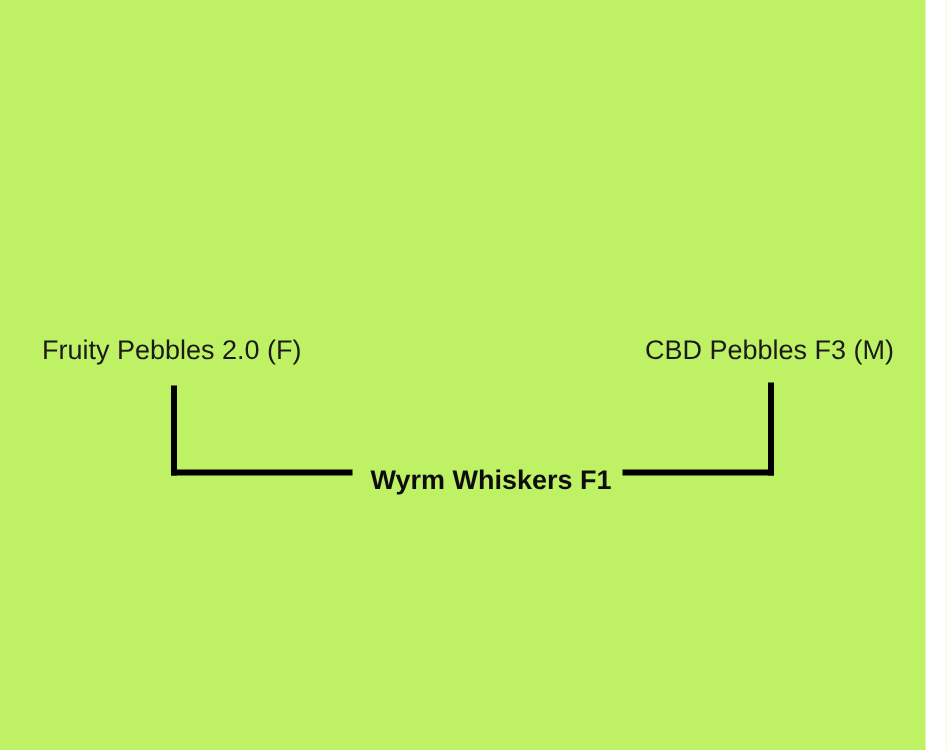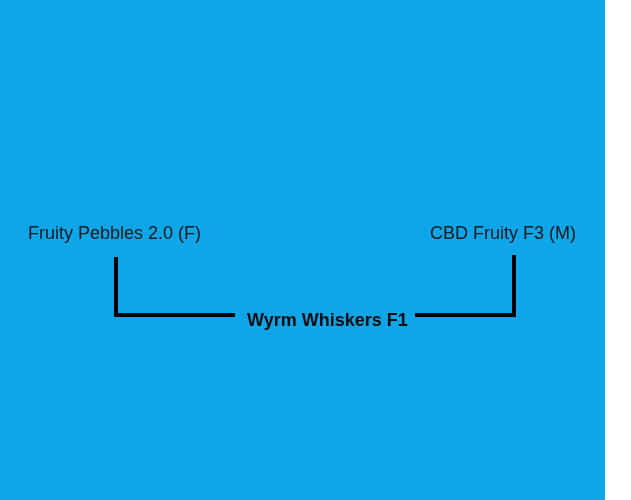--- a/index.html
+++ b/index.html
@@ -4,23 +4,24 @@
 <style>
   html, body {
     margin: 0;
     padding: 0;
     background: #ffffff;
   }
   .canvas {
     position: relative;
     width: 605px;
     height: 500px;
-    background: #0ea5e9;
+    background: #bef264;
     overflow: hidden;
     font-family: "Liberation Sans", "DejaVu Sans", sans-serif;
+    padding-left: 12px;
   }
   .label {
     position: absolute;
     color: #1a1a1a;
     font-size: 18px;
     line-height: 22px;
     white-space: nowrap;
   }
   .parent-left  { left: 28px;  top: 222px; }
   .parent-right { left: 430px; top: 222px; }
@@ -53,21 +54,21 @@
     border-bottom: 4px solid #000000;
   }
 </style>
 </head>
 <body>
 
 <div class="canvas">
 
   <div class="label parent-left">Fruity Pebbles 2.0 (F)</div>
 
-  <div class="label parent-right">CBD Fruity F3 (M)</div>
+  <div class="label parent-right">CBD Pebbles F3 (M)</div>
 
   <div class="bracket bracket-left"></div>
 
   <div class="bracket bracket-right"></div>
 
   <div class="label child">Wyrm Whiskers F1</div>
 
 </div>
 
 </body></html>

